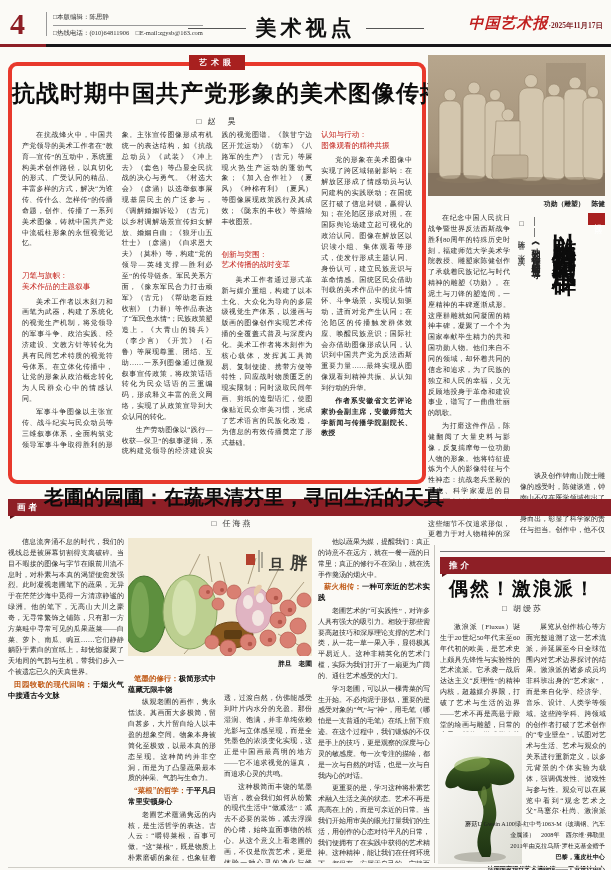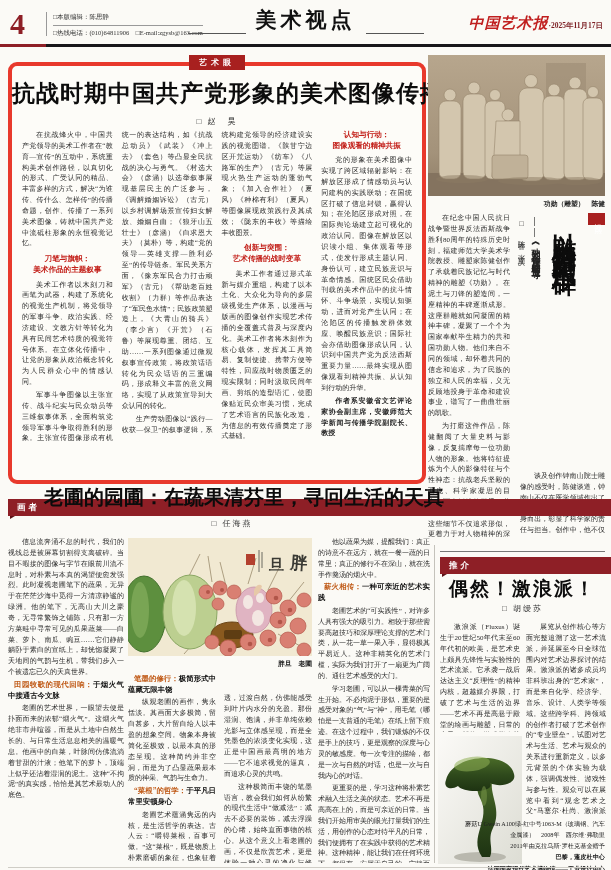--- a/index.html
+++ b/index.html
@@ -14,21 +14,21 @@
   .sec-title .rule{width:58px;height:1px;background:#555;}
   .sec-title .t{font-family:"Liberation Sans", sans-serif;font-size:21px;font-weight:900;letter-spacing:4px;color:#111;white-space:nowrap;}
   .masthead{text-align:right;white-space:nowrap;}
   .masthead .brand{color:#c01f1f;font-weight:900;font-size:15px;font-family:"Liberation Serif", serif;font-style:italic;letter-spacing:1px;}
   .masthead .date{color:#7b1d22;font-size:7.5px;font-weight:bold;}
   .head-rule{height:3px;background:#17171a;}
   .head-rule-red{height:3px;background:#8e1f26;}
   
   .body-txt{font-size:7px;line-height:1.55;text-align:justify;color:#2b2b2b;overflow:hidden;}
   .body-txt p{margin:0 0 2px;text-indent:2em;}
-  .subhead-red{color:#c3201a;font-weight:bold;font-size:7.6px;text-align:center;line-height:1.4;margin:5px 0 4px;break-inside:avoid;}
+  .subhead-red{color:#c3201a;font-weight:normal;font-size:7.6px;text-align:left;line-height:1.4;margin:22px 0 4px;break-inside:avoid;}
   .lead-orange{color:#c05a17;font-weight:bold;margin-left:6px;}
   .bold-black{font-weight:bold;color:#111;}
   .sub-inline{margin:5px 0 3px;text-indent:0 !important;font-size:7.4px;line-height:1.45;}
   .affil{font-weight:bold;}
   
   .red-box{border:4px solid #e8392c;border-radius:9px;background:#fdfcf8;}
   .tag-chip{background:#a8201f;color:#fff;font-family:"Liberation Sans", sans-serif;
             font-size:8px;font-weight:bold;letter-spacing:4px;padding:2px 10px;white-space:nowrap;}
   .main-title{font-family:"Liberation Sans", sans-serif;font-size:23px;font-weight:900;letter-spacing:1px;
               text-align:center;color:#0c0c0c;white-space:nowrap;}
@@ -57,21 +57,21 @@
 <body>
 
 <div class="page">
 
   <div class="abs pagenum" style="left:10px;top:9px;">4</div>
   <div class="abs" style="left:46px;top:12px;width:1px;height:24px;background:#999;"></div>
   <div class="abs ed-lines" style="left:53px;top:10px;">
     <div class="row1">□本版编辑：陈思静</div>
     <div>□热线电话：(010)64811906　□E-mail:zgysb@163.com</div>
   </div>
-  <div class="abs sec-title" style="left:50%;top:6px;transform:translateX(-50%);align-items:flex-end;">
+  <div class="abs sec-title" style="left:50%;top:14px;transform:translateX(-50%);">
     <span class="rule"></span>
     <span class="t">美术视点</span>
     <span class="rule"></span>
   </div>
   <div class="abs masthead" style="right:8px;top:14px;">
     <span class="brand">中国艺术报</span><span class="date">·2025年11月17日</span>
   </div>
   <div class="abs head-rule" style="left:0;right:0;top:44px;"></div>
   <div class="abs head-rule-red" style="left:0;width:46px;top:44px;"></div>
 
@@ -158,21 +158,20 @@
   </div>
 
   <div class="abs thin-rule" style="left:8px;top:510px;width:412px;"></div>
   <div class="abs label-chip" style="left:8px;top:499px;">画者</div>
   <div class="abs feat-title" style="left:44px;top:484px;width:376px;font-size:20px;">老圃的园圃：在蔬果清芬里，寻回生活的天真</div>
   <div class="abs byline" style="left:44px;top:518px;width:376px;">□ 任海燕</div>
 
   <div class="abs body-txt" style="left:8px;top:537px;width:116px;height:326px;">
     <p>信息流奔涌不息的时代，我们的视线总是被屏幕切割得支离破碎。当目不暇接的图像与字节在眼前川流不息时，对朴素与本真的渴望便愈发强烈。此时凝视老圃笔下的蔬果，无异于在茫茫沙海中觅得一方清凉静谧的绿洲。他的笔下，无高山大川之豪奇，无寻常繁饰之铺陈，只有那一方方菜畦中寻常可见的瓜果蔬菜——白菜、萝卜、南瓜、豌豆……它们静静躺卧于素白的宣纸上，却恍惚凝聚了天地间的气韵与生机，带我们步入一个被遗忘已久的天真世界。</p>
     <p class="sub-inline"><span class="lead-orange">田园牧歌的现代回响：</span><span class="bold-black">于烟火气中接通古今文脉</span></p>
-    <p>老圃的艺术世界，一眼望去便是扑面而来的浓郁“烟火气”。这烟火气绝非市井喧嚣，而是从土地中自然生长的、与日常生活息息相关的温暖气息。他画中的白菜，叶脉间仿佛流淌着甘甜的汁液；他笔下的萝卜，顶端上似乎还沾着湿润的泥土。这种“不拘泥”的真实感，恰恰是其艺术最动人的底色。</p>
   </div>
 
   <div class="abs img-frame" style="left:128px;top:538px;width:184px;height:118px;">
     <svg width="184" height="118" viewBox="0 0 184 118" xmlns="http://www.w3.org/2000/svg">
       <rect width="184" height="118" fill="#f1e9d2"></rect>
       <g stroke="#8c7b5a" stroke-width="0.8" opacity="0.85">
         <line x1="60" y1="40" x2="72" y2="16"></line>
           <line x1="84" y1="44" x2="80" y2="18"></line>
         <line x1="120" y1="46" x2="128" y2="20"></line>
           <line x1="140" y1="52" x2="152" y2="28"></line>

